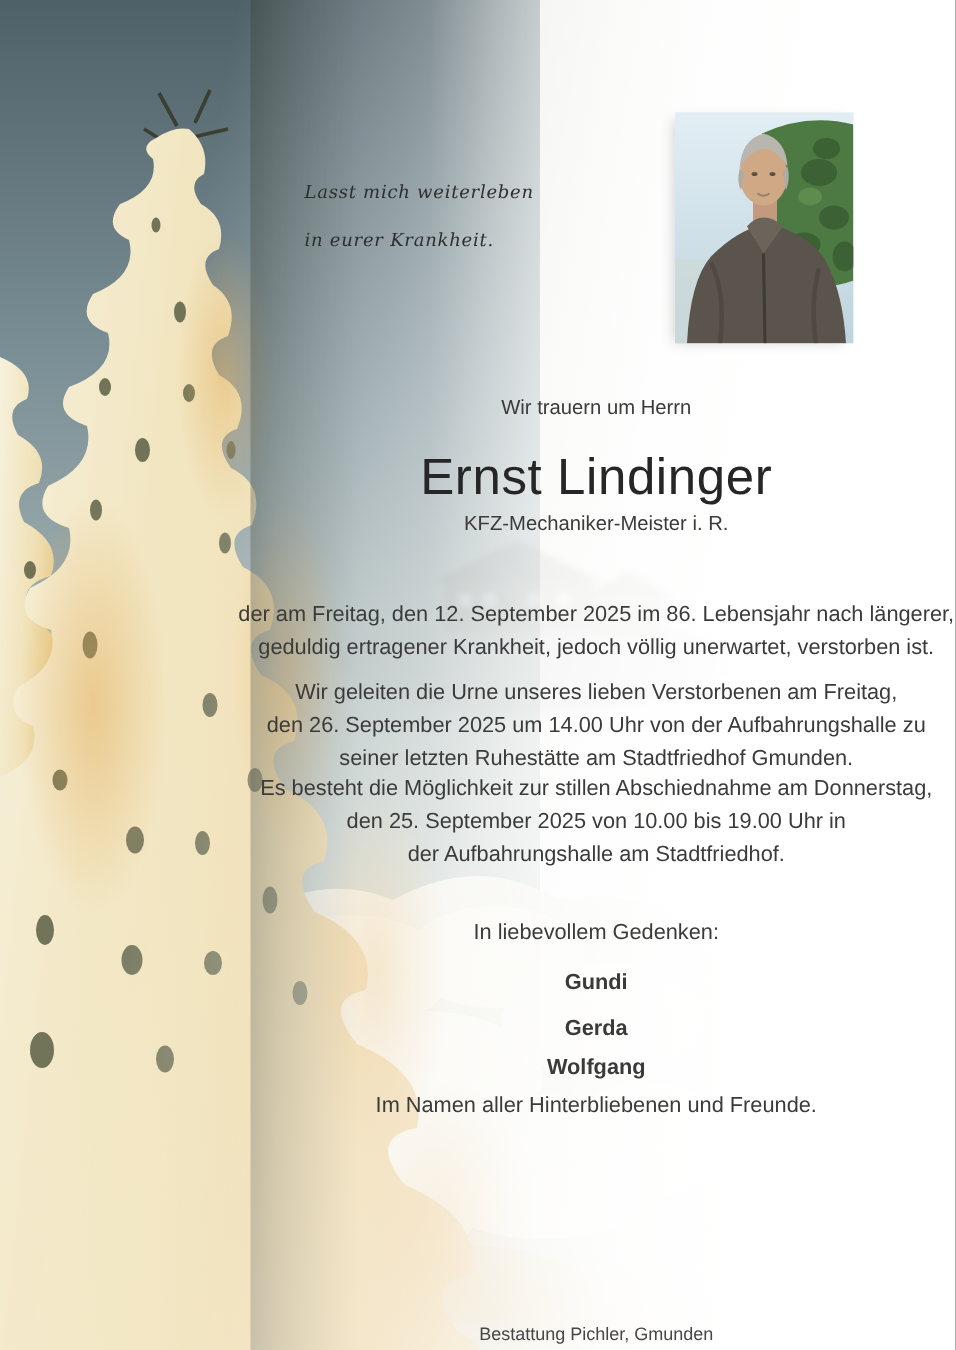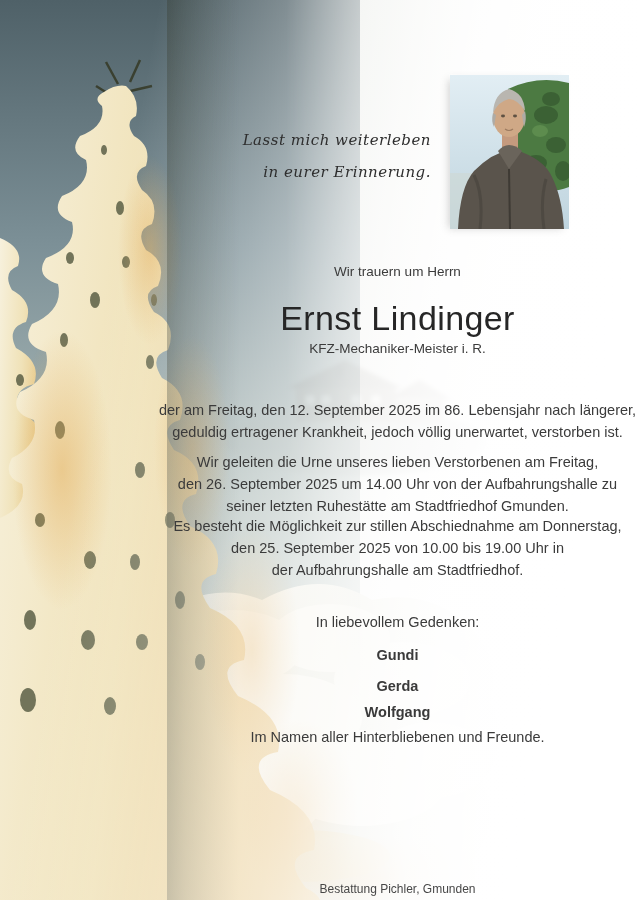--- a/index.html
+++ b/index.html
@@ -16,23 +16,23 @@
     pointer-events:none;
   }
   .portrait{
     position:absolute;left:450px;top:75px;width:119px;height:154px;
     box-shadow:-4px 2px 8px -3px rgba(60,60,60,0.25), 0 0 0 1px rgba(255,255,255,0.7);
     overflow:hidden;background:#dce9f0;
   }
   .portrait svg{display:block;width:100%;height:100%;}
   .txt{position:absolute;left:155px;width:485px;text-align:center;color:#3b3b3b;}
   .epigraph{
-    position:absolute;left:203px;top:124px;width:228px;text-align:right;
+    position:absolute;left:203px;top:112px;width:228px;text-align:left;
     font-family:"DejaVu Serif",serif;font-style:italic;
-    font-size:15px;line-height:32px;color:#2e2e2e;letter-spacing:0.5px;
+    font-size:12px;line-height:32px;color:#2e2e2e;letter-spacing:0.5px;
   }
   .intro{top:263px;font-size:13.5px;line-height:18px;}
   .name{top:299px;font-size:34px;line-height:38px;font-weight:400;letter-spacing:0.4px;color:#262626;margin:0;}
   .role{top:340px;font-size:13.5px;line-height:18px;}
   .para{font-size:14.5px;line-height:22px;}
   .p1{top:399px;}
   .p2{top:451px;}
   .p3{top:515px;}
   .gedenken{top:612px;font-size:14.5px;line-height:20px;}
   .mourner{font-size:14.5px;line-height:20px;font-weight:700;color:#3a3a3a;}
@@ -209,21 +209,21 @@
       <path d="M8,154 Q10,112 24,96 Q42,78 59,75 L66,75 Q94,84 102,102 Q112,122 114,154 Z" fill="#5a544c"></path>
       <path d="M48,76 L59,94 L72,76 Q66,70 59,70 Q53,70 48,76 Z" fill="#6a645b"></path>
       <path d="M59,94 L60,154" stroke="#3e3a34" stroke-width="2"></path>
       <path d="M24,100 Q34,120 30,154" stroke="#46423c" stroke-width="3" fill="none" opacity="0.6"></path>
       <path d="M96,104 Q90,126 94,154" stroke="#46423c" stroke-width="3" fill="none" opacity="0.6"></path>
     </svg>
   </div>
 
   <div class="epigraph">
     <div>Lasst mich weiterleben</div>
-    <div>in eurer Erinnerung.</div>
+    <div>in eurer Krankheit.</div>
   </div>
 
   <div class="txt intro">Wir trauern um Herrn</div>
   <h1 class="txt name">Ernst Lindinger</h1>
   <div class="txt role">KFZ-Mechaniker-Meister i. R.</div>
 
   <div class="txt para p1">
     <div>der am Freitag, den 12. September 2025 im 86. Lebensjahr nach längerer,</div>
     <div>geduldig ertragener Krankheit, jedoch völlig unerwartet, verstorben ist.</div>
   </div>

